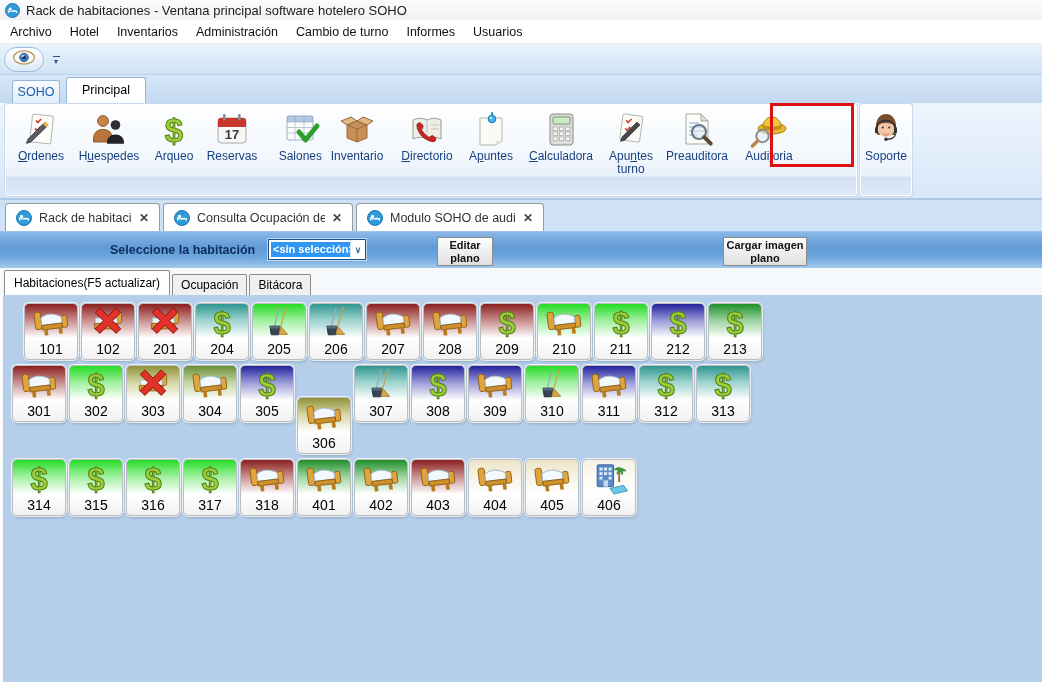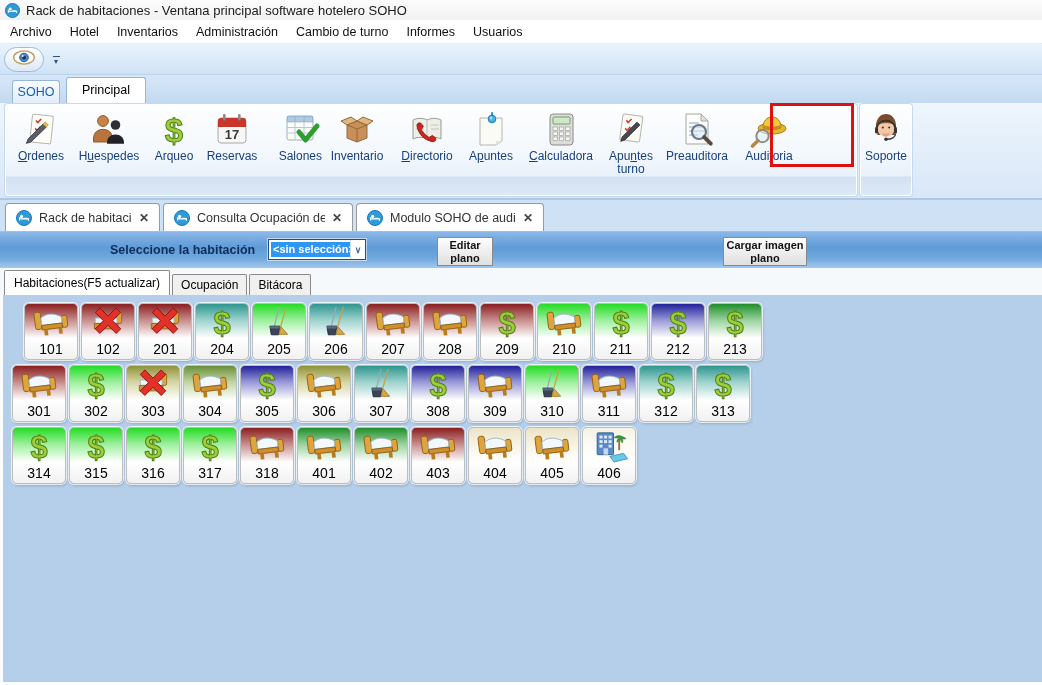--- a/index.html
+++ b/index.html
@@ -542,21 +542,21 @@
                 </g>
               </svg></div>
             <div class="num">304</div>
           </div>
           <div class="room" style="background: linear-gradient(rgb(34, 34, 155) 0%, rgb(155, 155, 216) 30%, rgb(255, 255, 255) 62%, rgb(241, 241, 241) 100%);">
             <div class="room-icon"><svg viewBox="0 0 44 36">
                 <text x="22" y="31" font-size="34" font-weight="bold" text-anchor="middle" fill="#9bcf3a" stroke="#527d14" stroke-width="1.1">$</text>
               </svg></div>
             <div class="num">305</div>
           </div>
-          <div class="room" style="background: linear-gradient(rgb(143, 146, 56) 0%, rgb(214, 215, 166) 30%, rgb(255, 255, 255) 62%, rgb(241, 241, 241) 100%);">
+          <div class="room" style="background: linear-gradient(rgb(143, 146, 56) 0%, rgb(214, 215, 166) 30%, rgb(255, 255, 255) 62%, rgb(241, 241, 241) 100%); margin-top: 32px;">
             <div class="room-icon"><svg viewBox="0 0 44 36">
                 <g transform="rotate(-7 22 18)">
                   <rect x="4.5" y="5" width="7" height="19" rx="2.5" fill="#dfa43c" stroke="#8e6014"></rect>
                   <rect x="34" y="12" width="6" height="13" rx="2" fill="#dfa43c" stroke="#8e6014"></rect>
                   <path d="M11.5 12c6-4.5 14-4.5 22.5 1v7H11.5z" fill="#f2f8fc" stroke="#9db4c4"></path>
                   <path d="M11.5 20H34v5H11.5z" fill="#cf8f2c" stroke="#8e6014"></path>
                   <rect x="13.5" y="25" width="4" height="6.5" fill="#b87c1e"></rect>
                   <rect x="29.5" y="25" width="4" height="6.5" fill="#b87c1e"></rect>
                 </g>
               </svg></div>

